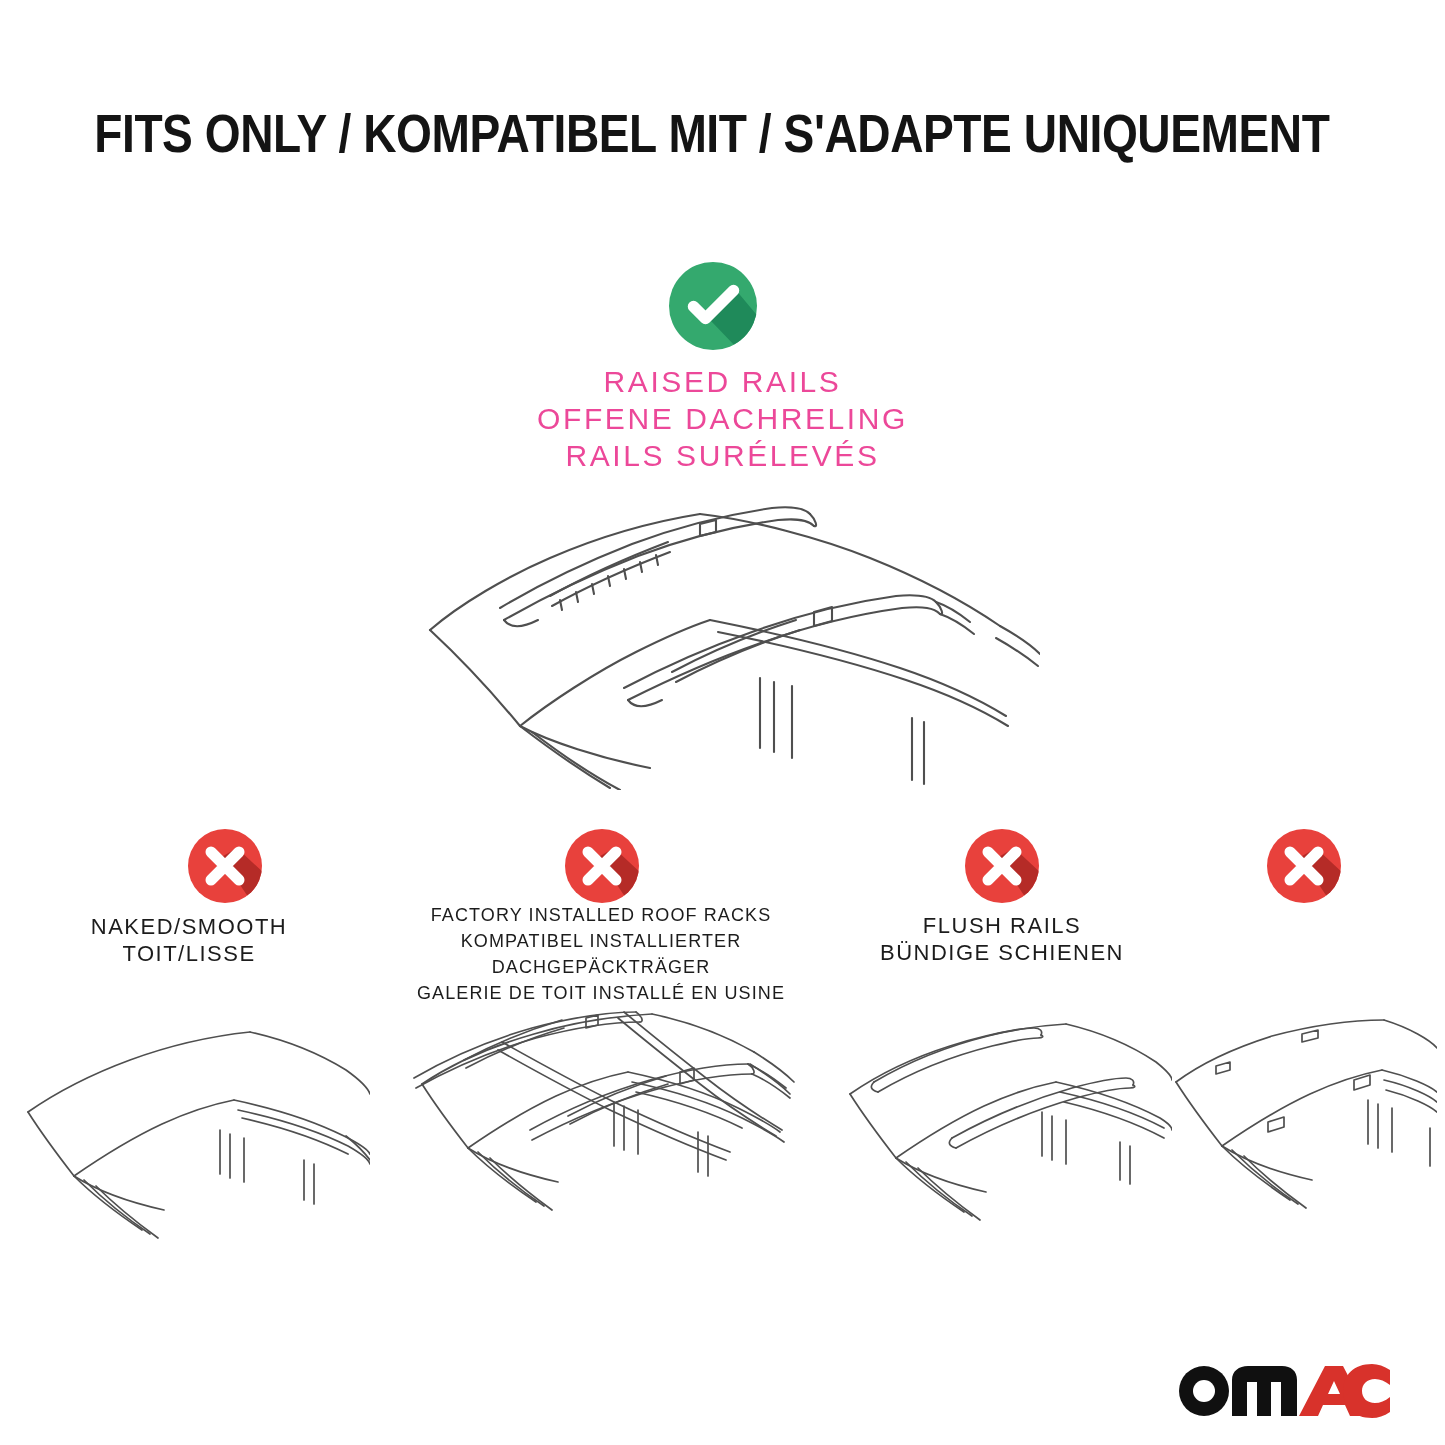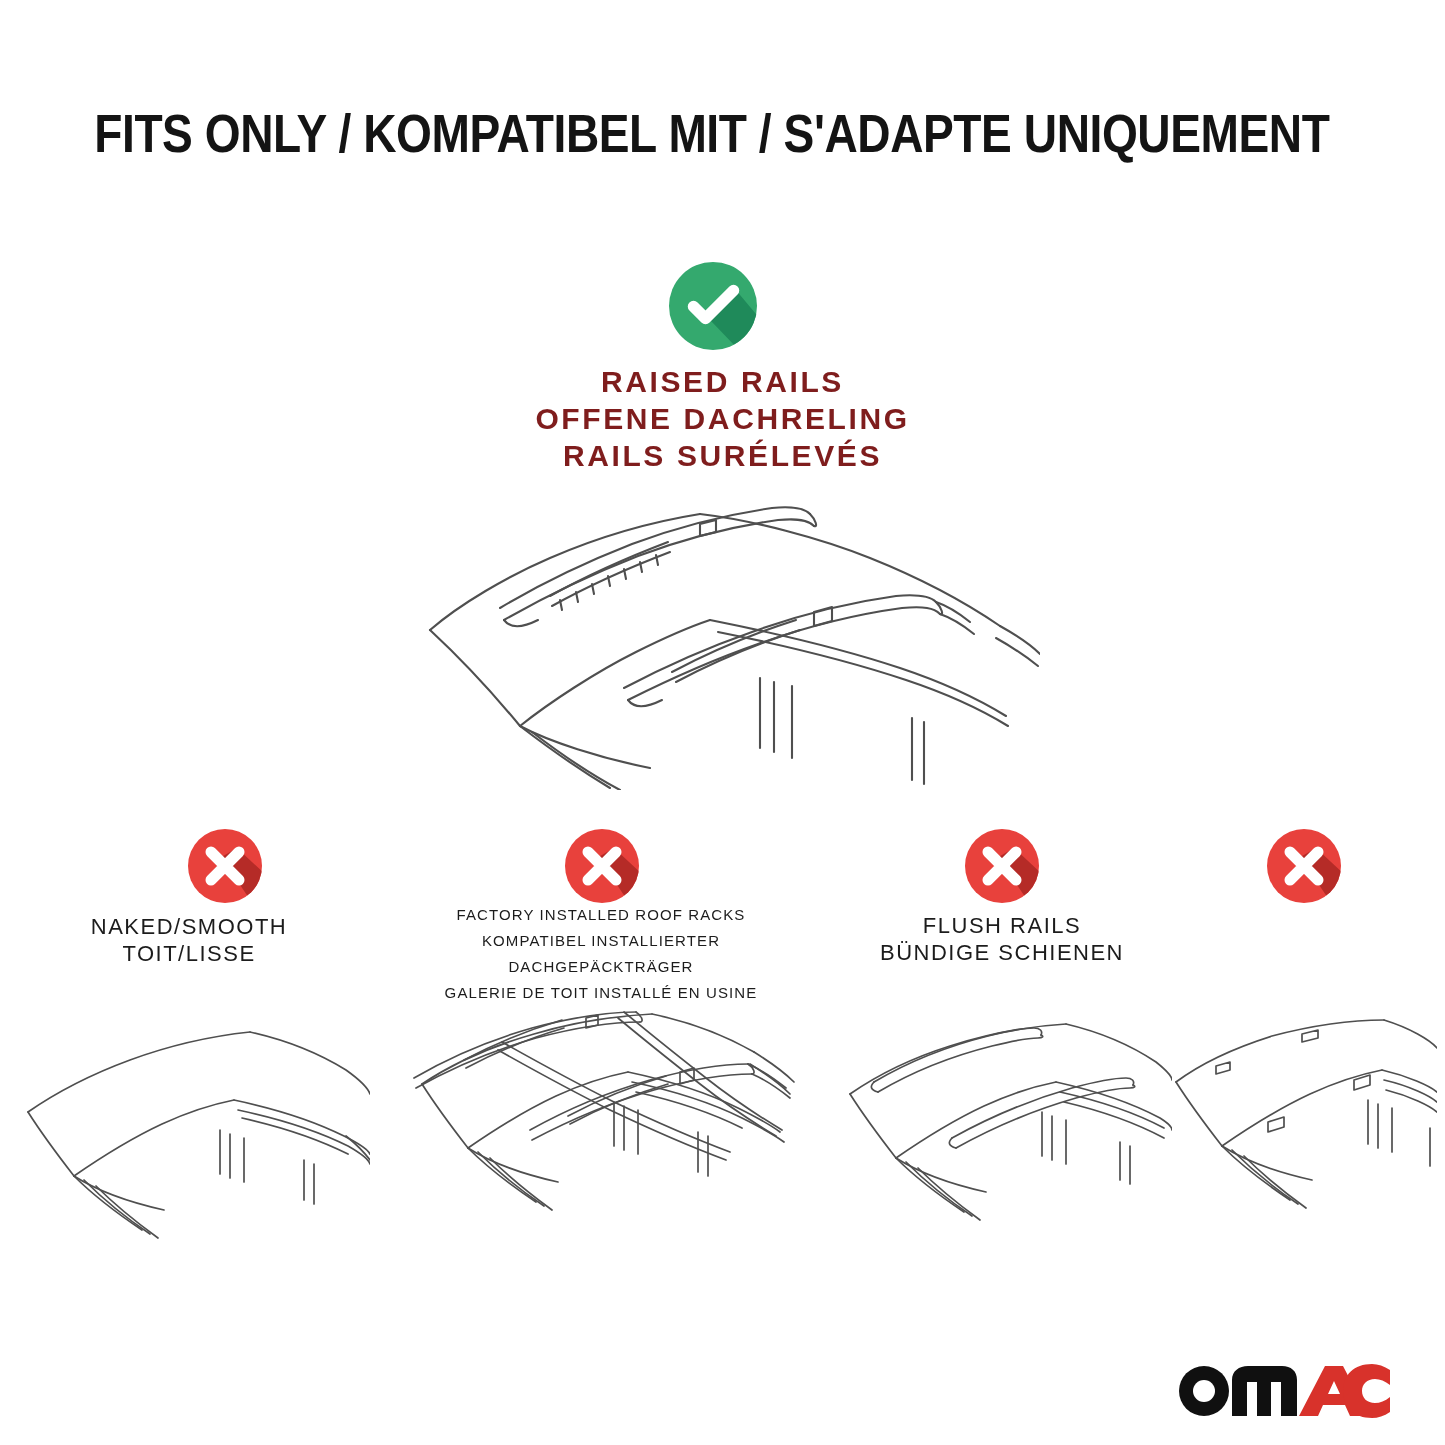--- a/index.html
+++ b/index.html
@@ -73,22 +73,21 @@
   .hero-labels {
     position: absolute;
     left: 0;
     top: 363px;
     width: 1445px;
   }
   .hero-labels .label-line {
     font-size: 30px;
     line-height: 37px;
     letter-spacing: 2.6px;
-    color: #7f1d1d;
-    font-weight: bold;
+    color: #ec4899;
   }
   .hero-art {
     position: absolute;
     left: 400px;
     top: 480px;
     width: 640px;
     height: 310px;
   }
 
   
@@ -127,21 +126,21 @@
     top: 113px;
   }
   .col-labels .label-line {
     font-size: 22px;
     line-height: 27px;
     letter-spacing: 1.5px;
     color: #1c1c1c;
   }
   .col-1 .col-labels { top: 102px; }
   .col-1 .col-labels .label-line {
-    font-size: 15px;
+    font-size: 18px;
     line-height: 26px;
     letter-spacing: 1.1px;
   }
   .col-2 .col-labels { top: 112px; }
   .col-3 .col-labels { top: 128px; }
 
   .col-art {
     position: absolute;
     left: 0;
     width: 100%;

